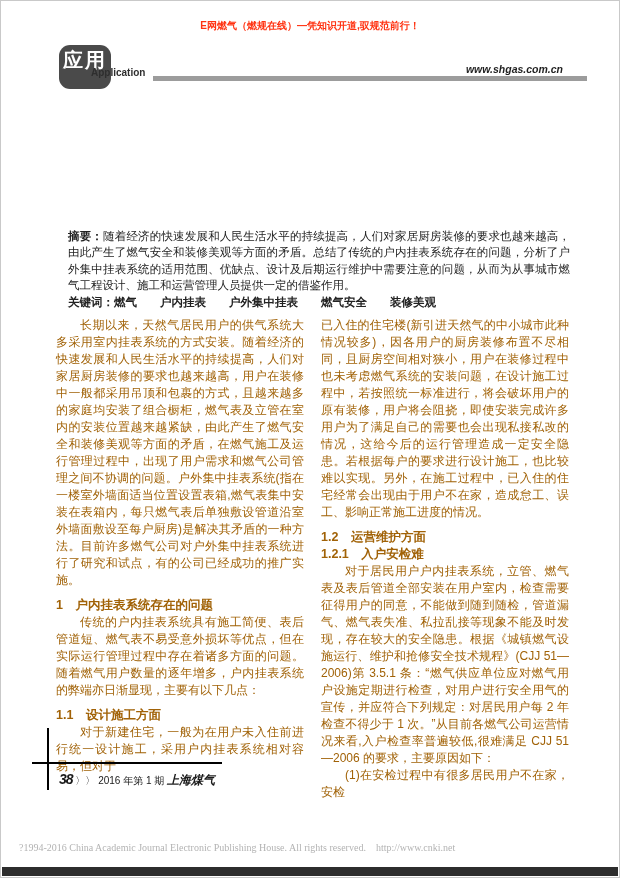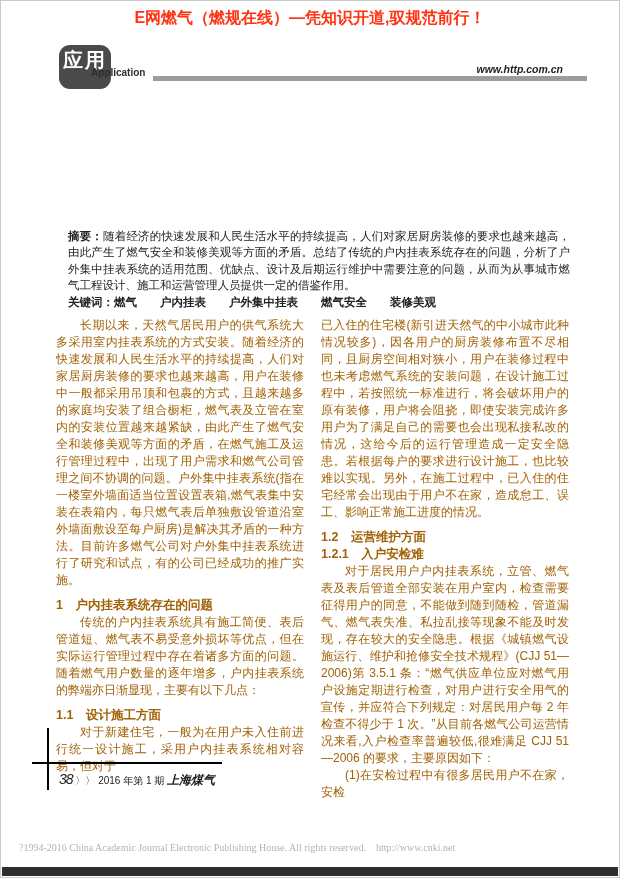--- a/index.html
+++ b/index.html
@@ -4,22 +4,22 @@
 <style>
   * { margin:0; padding:0; box-sizing:border-box; }
   html,body { width:620px; height:878px; background:#ffffff; }
   body { font-family:"Liberation Sans","DejaVu Sans",sans-serif; color:#1c1c1c; }
   .page {
     position:relative; width:620px; height:878px; background:#ffffff;
     border:1px solid #c9c9c9; overflow:hidden;
   }
   
   .banner {
-    position:absolute; top:7px; left:0; width:100%;
-    text-align:center; font-size:16px; font-weight:bold; color:#ff3312;
+    position:absolute; top:18px; left:0; width:100%;
+    text-align:center; font-size:10px; font-weight:bold; color:#ff3312;
   }
   
   .logo-wrap { position:absolute; left:58px; top:44px; width:120px; height:36px; }
   .logo-box {
     position:absolute; left:0; top:0; width:52px; height:44px;
     background:#4a4a4a; border-radius:11px; color:#ffffff;
     font-size:20px; font-weight:bold; text-align:center; line-height:30px; letter-spacing:2px;
   }
   .logo-sub {
     position:absolute; left:32px; top:22px; font-size:10px; font-weight:bold;
@@ -64,21 +64,21 @@
     font-size:12.5px; font-weight:bold; text-align:left;
   }
   .col .sec.gap-top { margin-top:8px; }
   .col .sec.tight { margin-top:0; }
   
   .vmark { position:absolute; left:46px; top:727px; width:2px; height:62px; background:#000; }
   .hmark { position:absolute; left:31px; top:761px; width:190px; height:2px; background:#000; }
   .journal-footer {
     position:absolute; left:58px; top:770px; font-size:10px; color:#1a1a1a; white-space:pre;
   }
-  .journal-footer .pg { font-size:14px; font-weight:normal; font-style:italic; letter-spacing:-1px;margin-top:28px; }
+  .journal-footer .pg { font-size:14px; font-weight:bold; font-style:italic; letter-spacing:-1px;margin-top:28px; }
   .journal-footer .issue { font-size:10px; }
   .journal-footer .jname {
     font-size:12px; font-weight:bold; font-style:italic;
     font-family:"Liberation Serif","DejaVu Serif",serif;
   }
   
   .copyright {
     position:absolute; left:18px; top:841px; font-size:10px; color:#b3b3b3;
     font-family:"Liberation Serif","DejaVu Serif",serif; white-space:pre;
   }
@@ -94,21 +94,21 @@
 <body>
 
 <div class="page">
 
   <div class="banner">E网燃气（燃规在线）—凭知识开道,驭规范前行！</div>
 
   <div class="logo-wrap">
     <div class="logo-box">应用</div>
     <div class="logo-sub">Application</div>
   </div>
-  <div class="site-url">www.http.com.cn</div>
+  <div class="site-url">www.shgas.com.cn</div>
   <div class="header-rule"></div>
 
 
 
   <div class="abstract">
     <p><span class="lbl">摘要：</span><span>随着经济的快速发展和人民生活水平的持续提高，人们对家居厨房装修的要求也越来越高，由此产生了燃气安全和装修美观等方面的矛盾。总结了传统的户内挂表系统存在的问题，分析了户外集中挂表系统的适用范围、优缺点、设计及后期运行维护中需要注意的问题，从而为从事城市燃气工程设计、施工和运营管理人员提供一定的借鉴作用。</span></p>
     <p class="keywords"><span class="lbl">关键词：</span><span class="kw-terms">燃气　　户内挂表　　户外集中挂表　　燃气安全　　装修美观</span></p>
   </div>
 
   <div class="columns">

